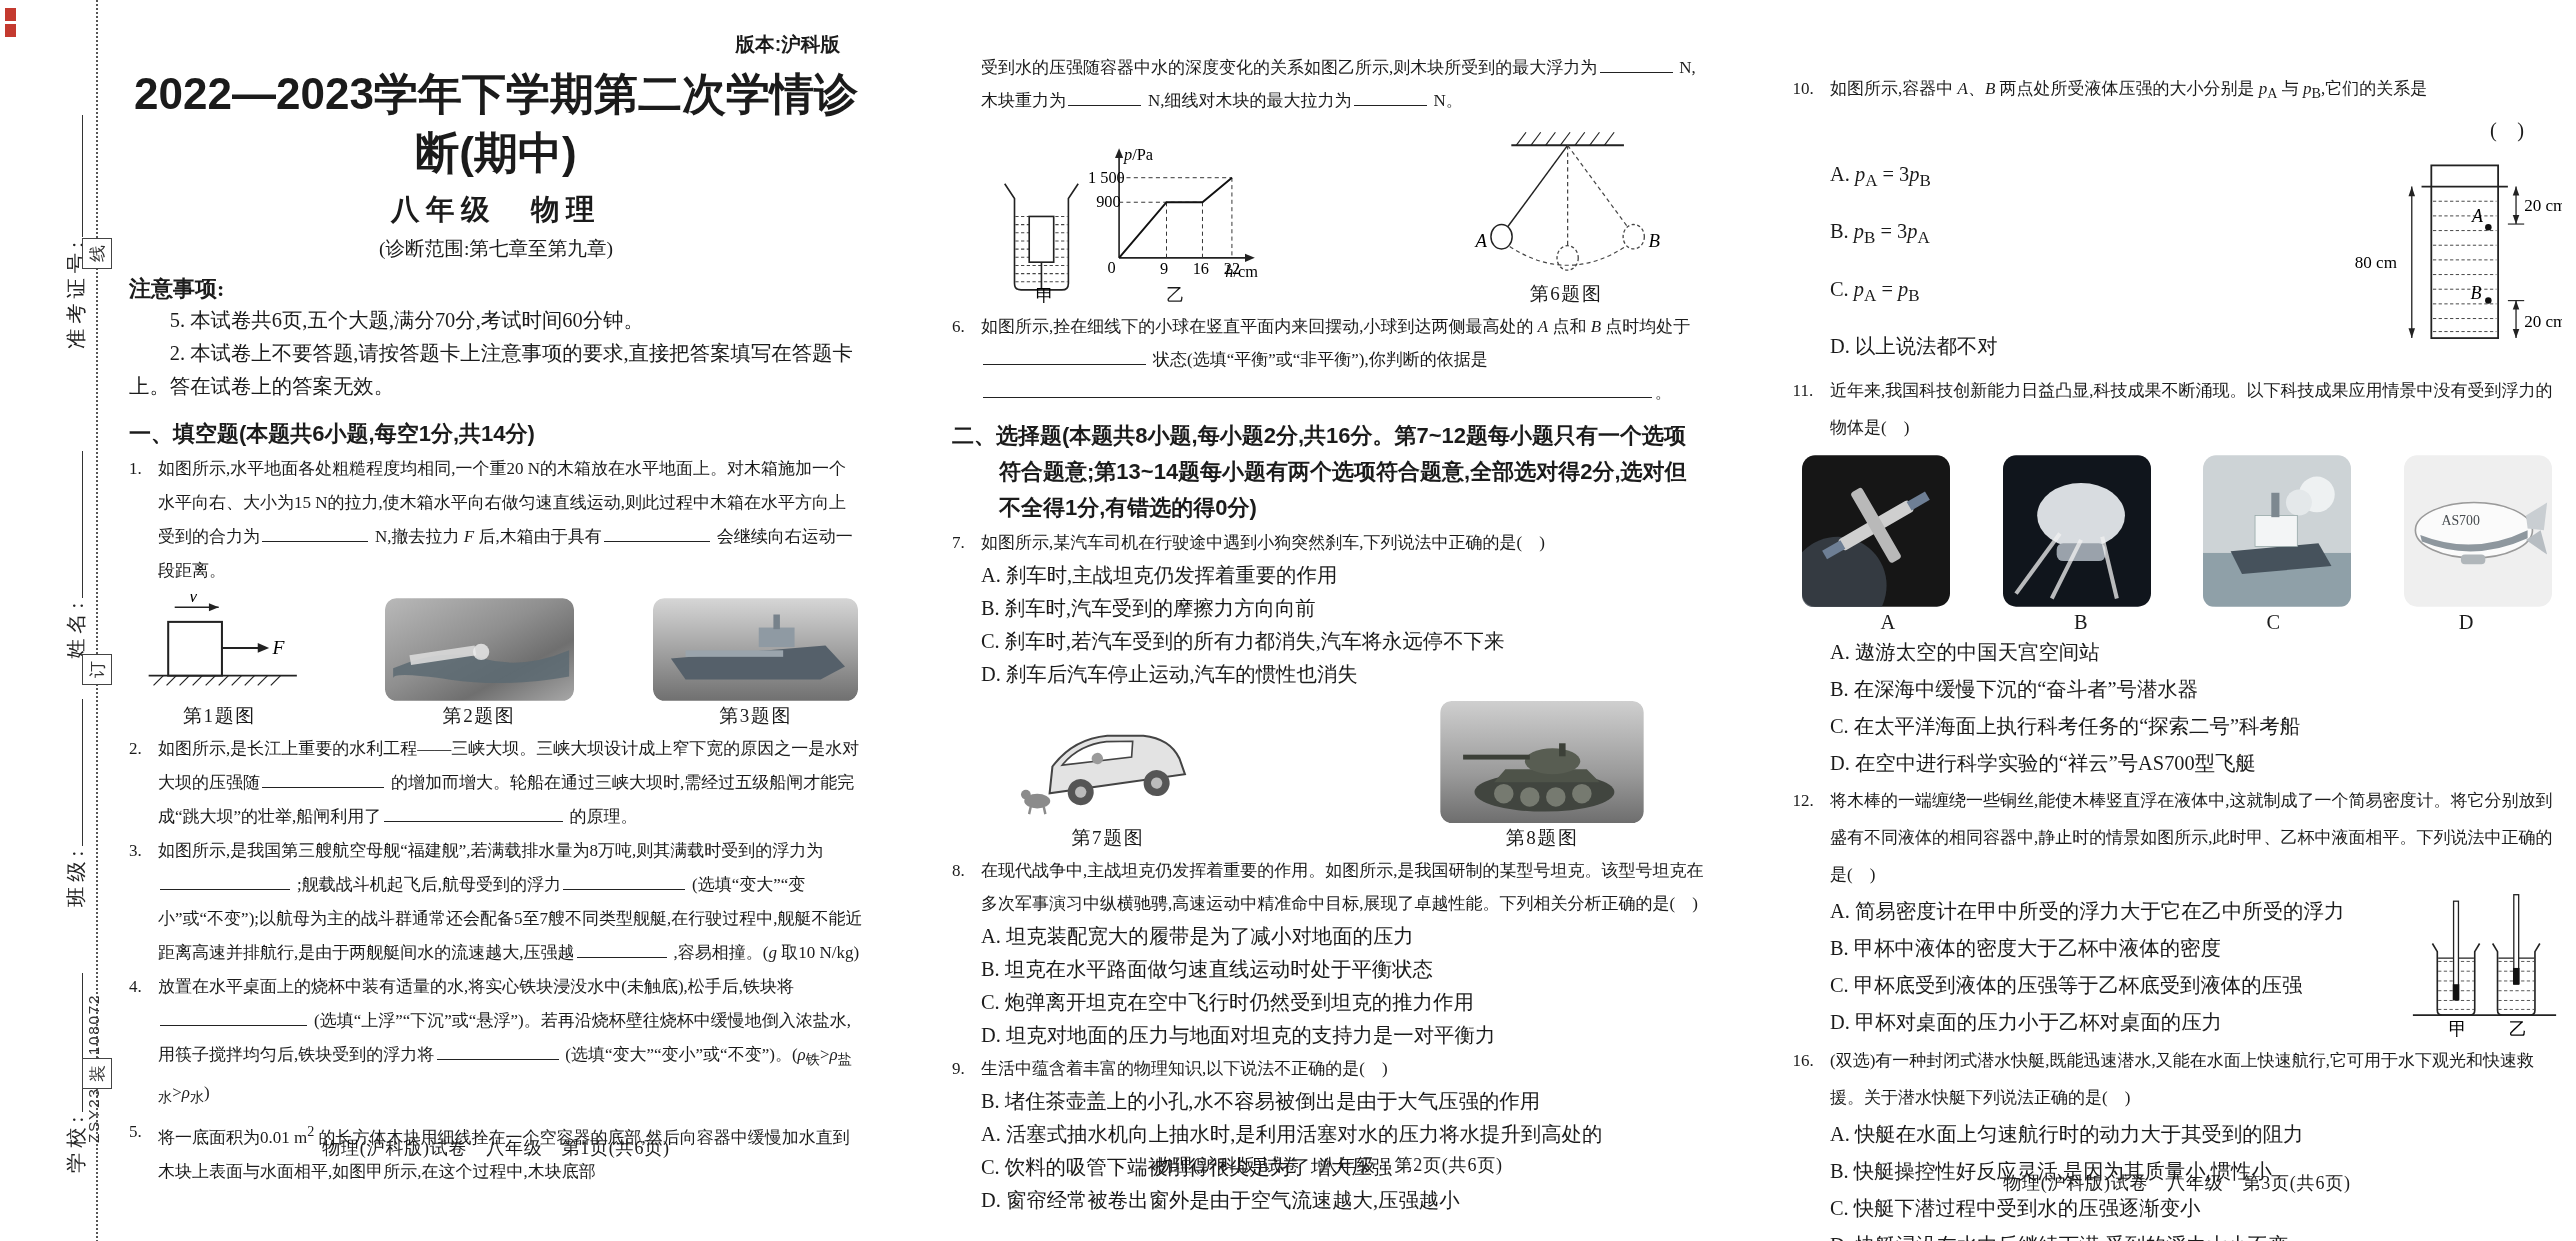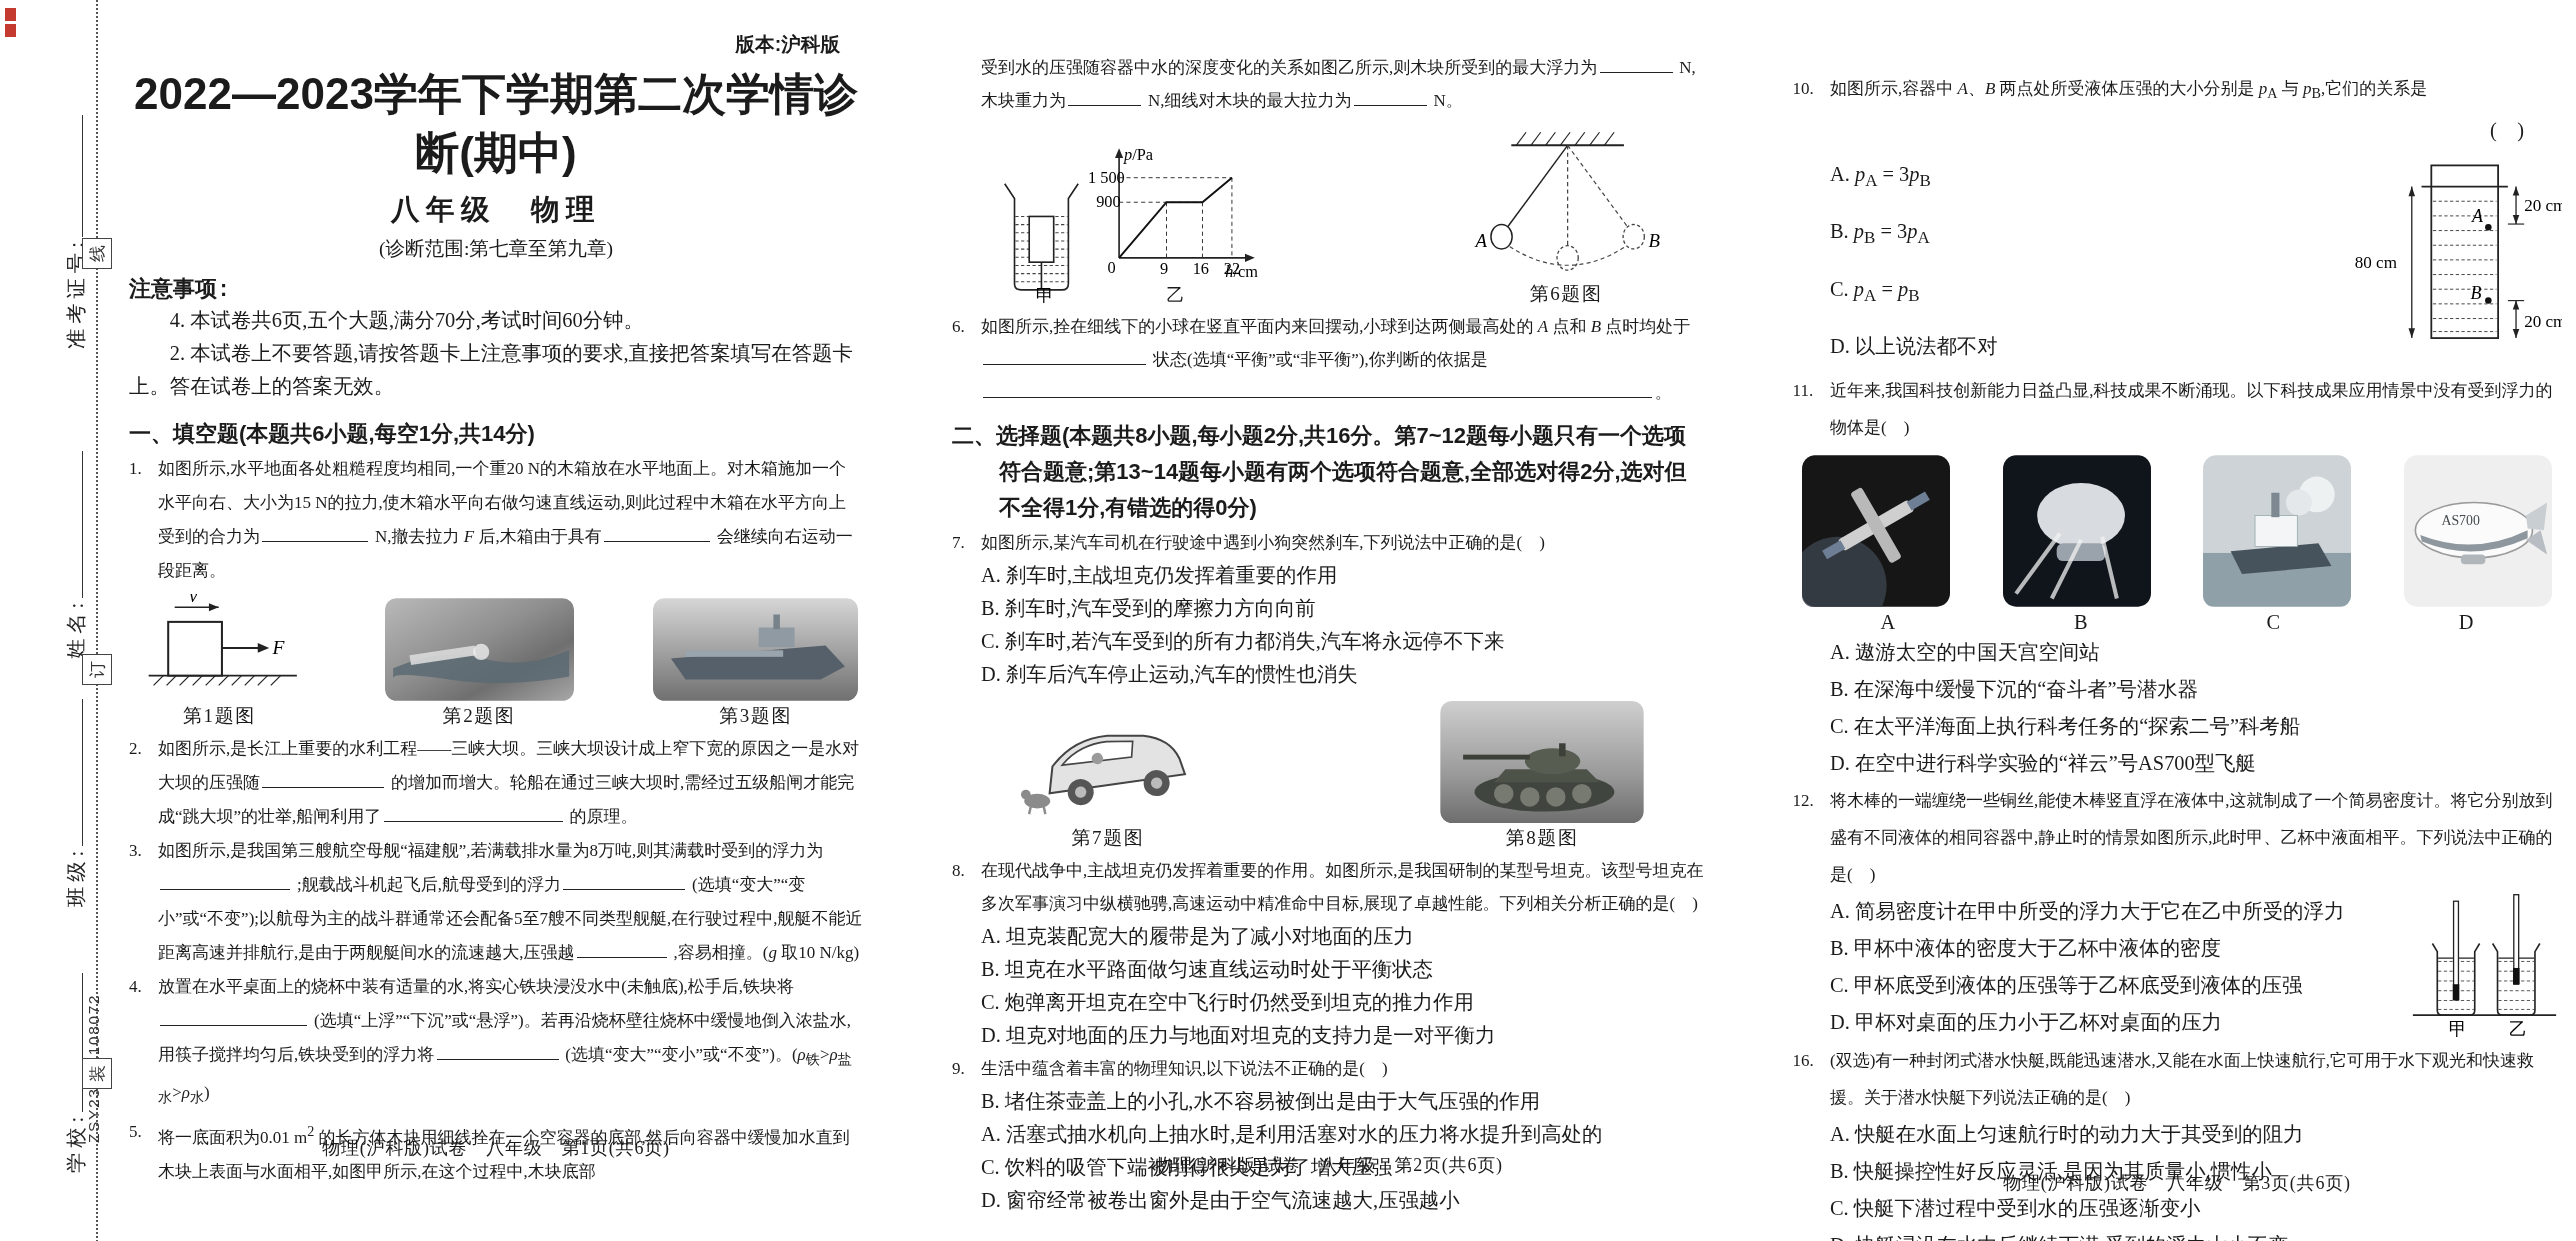--- a/index.html
+++ b/index.html
@@ -21,21 +21,21 @@
   
   .page{position:absolute;top:0;}
   #p1{left:129px;top:31px;width:734px;}
   #p2{left:952px;top:51px;width:754px;}
   #p3{left:1791px;top:70px;width:772px;}
   .version{ text-align:right;font-size:19.6px;font-family:"Liberation Sans",sans-serif;font-weight:bold;padding-right:23px;}
   .title{text-align:center;font-size:44px;font-weight:bold;font-family:"Liberation Sans",sans-serif;margin-top:6.5px;}
   .subtitle{text-align:center;font-size:28.5px;font-weight:bold;font-family:"Liberation Sans",sans-serif;
             letter-spacing:6.5px;margin-top:8.2px;}
   .scope{text-align:center;font-size:19.6px;margin-top:6.5px;}
-  .notice-t{font-size:22px;font-weight:bold;font-family:Liberation Mono, monospace;margin-top:11.4px;}
+  .notice-t{font-size:22px;font-weight:bold;font-family:Liberation Serif, serif;margin-top:11.4px;}
   .notice{font-size:20.4px;line-height:33px;margin:0;text-indent:2em;}
   .sec{font-size:22px;font-weight:bold;font-family:"Liberation Sans",sans-serif;
        padding-left:47px;text-indent:-47px;line-height:36px;margin-top:8.2px;}
   .q{position:relative;padding-left:29px;margin:0;font-size:17px;}
   #p1 .q{line-height:34px;}  #p2 .q{line-height:33px;}  #p3 .q{line-height:37px;padding-left:39px;}
   .q .num{position:absolute;left:0;top:0;}
   #p3 .q .num{left:1.6px;}
   .opt{margin:0;padding-left:29px;font-size:20.4px;}
   #p2 .opt{line-height:33px;}  #p3 .opt{line-height:37px;}
   .blank{display:inline-block;border-bottom:1.6px solid #222;height:14.7px;margin:0 2.4px;}
@@ -79,21 +79,21 @@
 <div class="side-field" style="top:1173px">
   <span class="lab">学校:</span><span class="line" style="width:139px"></span></div>
 <div class="side-code" style="top:1143px">ZSY2302A108072</div>
 
 <div id="p1" class="page">
   <div class="version">版本:沪科版</div>
   <div class="title">2022—2023学年下学期第二次学情诊断(期中)</div>
   <div class="subtitle">八年级　物理</div>
   <div class="scope">(诊断范围:第七章至第九章)</div>
   <div class="notice-t">注意事项:</div>
-  <p class="notice">4. 本试卷共6页,五个大题,满分70分,考试时间60分钟。</p>
+  <p class="notice">5. 本试卷共6页,五个大题,满分70分,考试时间60分钟。</p>
   <p class="notice">2. 本试卷上不要答题,请按答题卡上注意事项的要求,直接把答案填写在答题卡上。答在试卷上的答案无效。</p>
   <div class="sec" style="margin-top:13px">一、填空题(本题共6小题,每空1分,共14分)</div>
 
   <p class="q">
     <span class="num">1.</span>
     <span>如图所示,水平地面各处粗糙程度均相同,一个重20 N的木箱放在水平地面上。对木箱施加一个水平向右、大小为15 N的拉力,使木箱水平向右做匀速直线运动,则此过程中木箱在水平方向上受到的合力为</span><span class="blank w130"></span>
     <span>N,撤去拉力 <i>F</i> 后,木箱由于具有</span><span class="blank w130"></span>
     <span>会继续向右运动一段距离。</span>
   </p>
 

